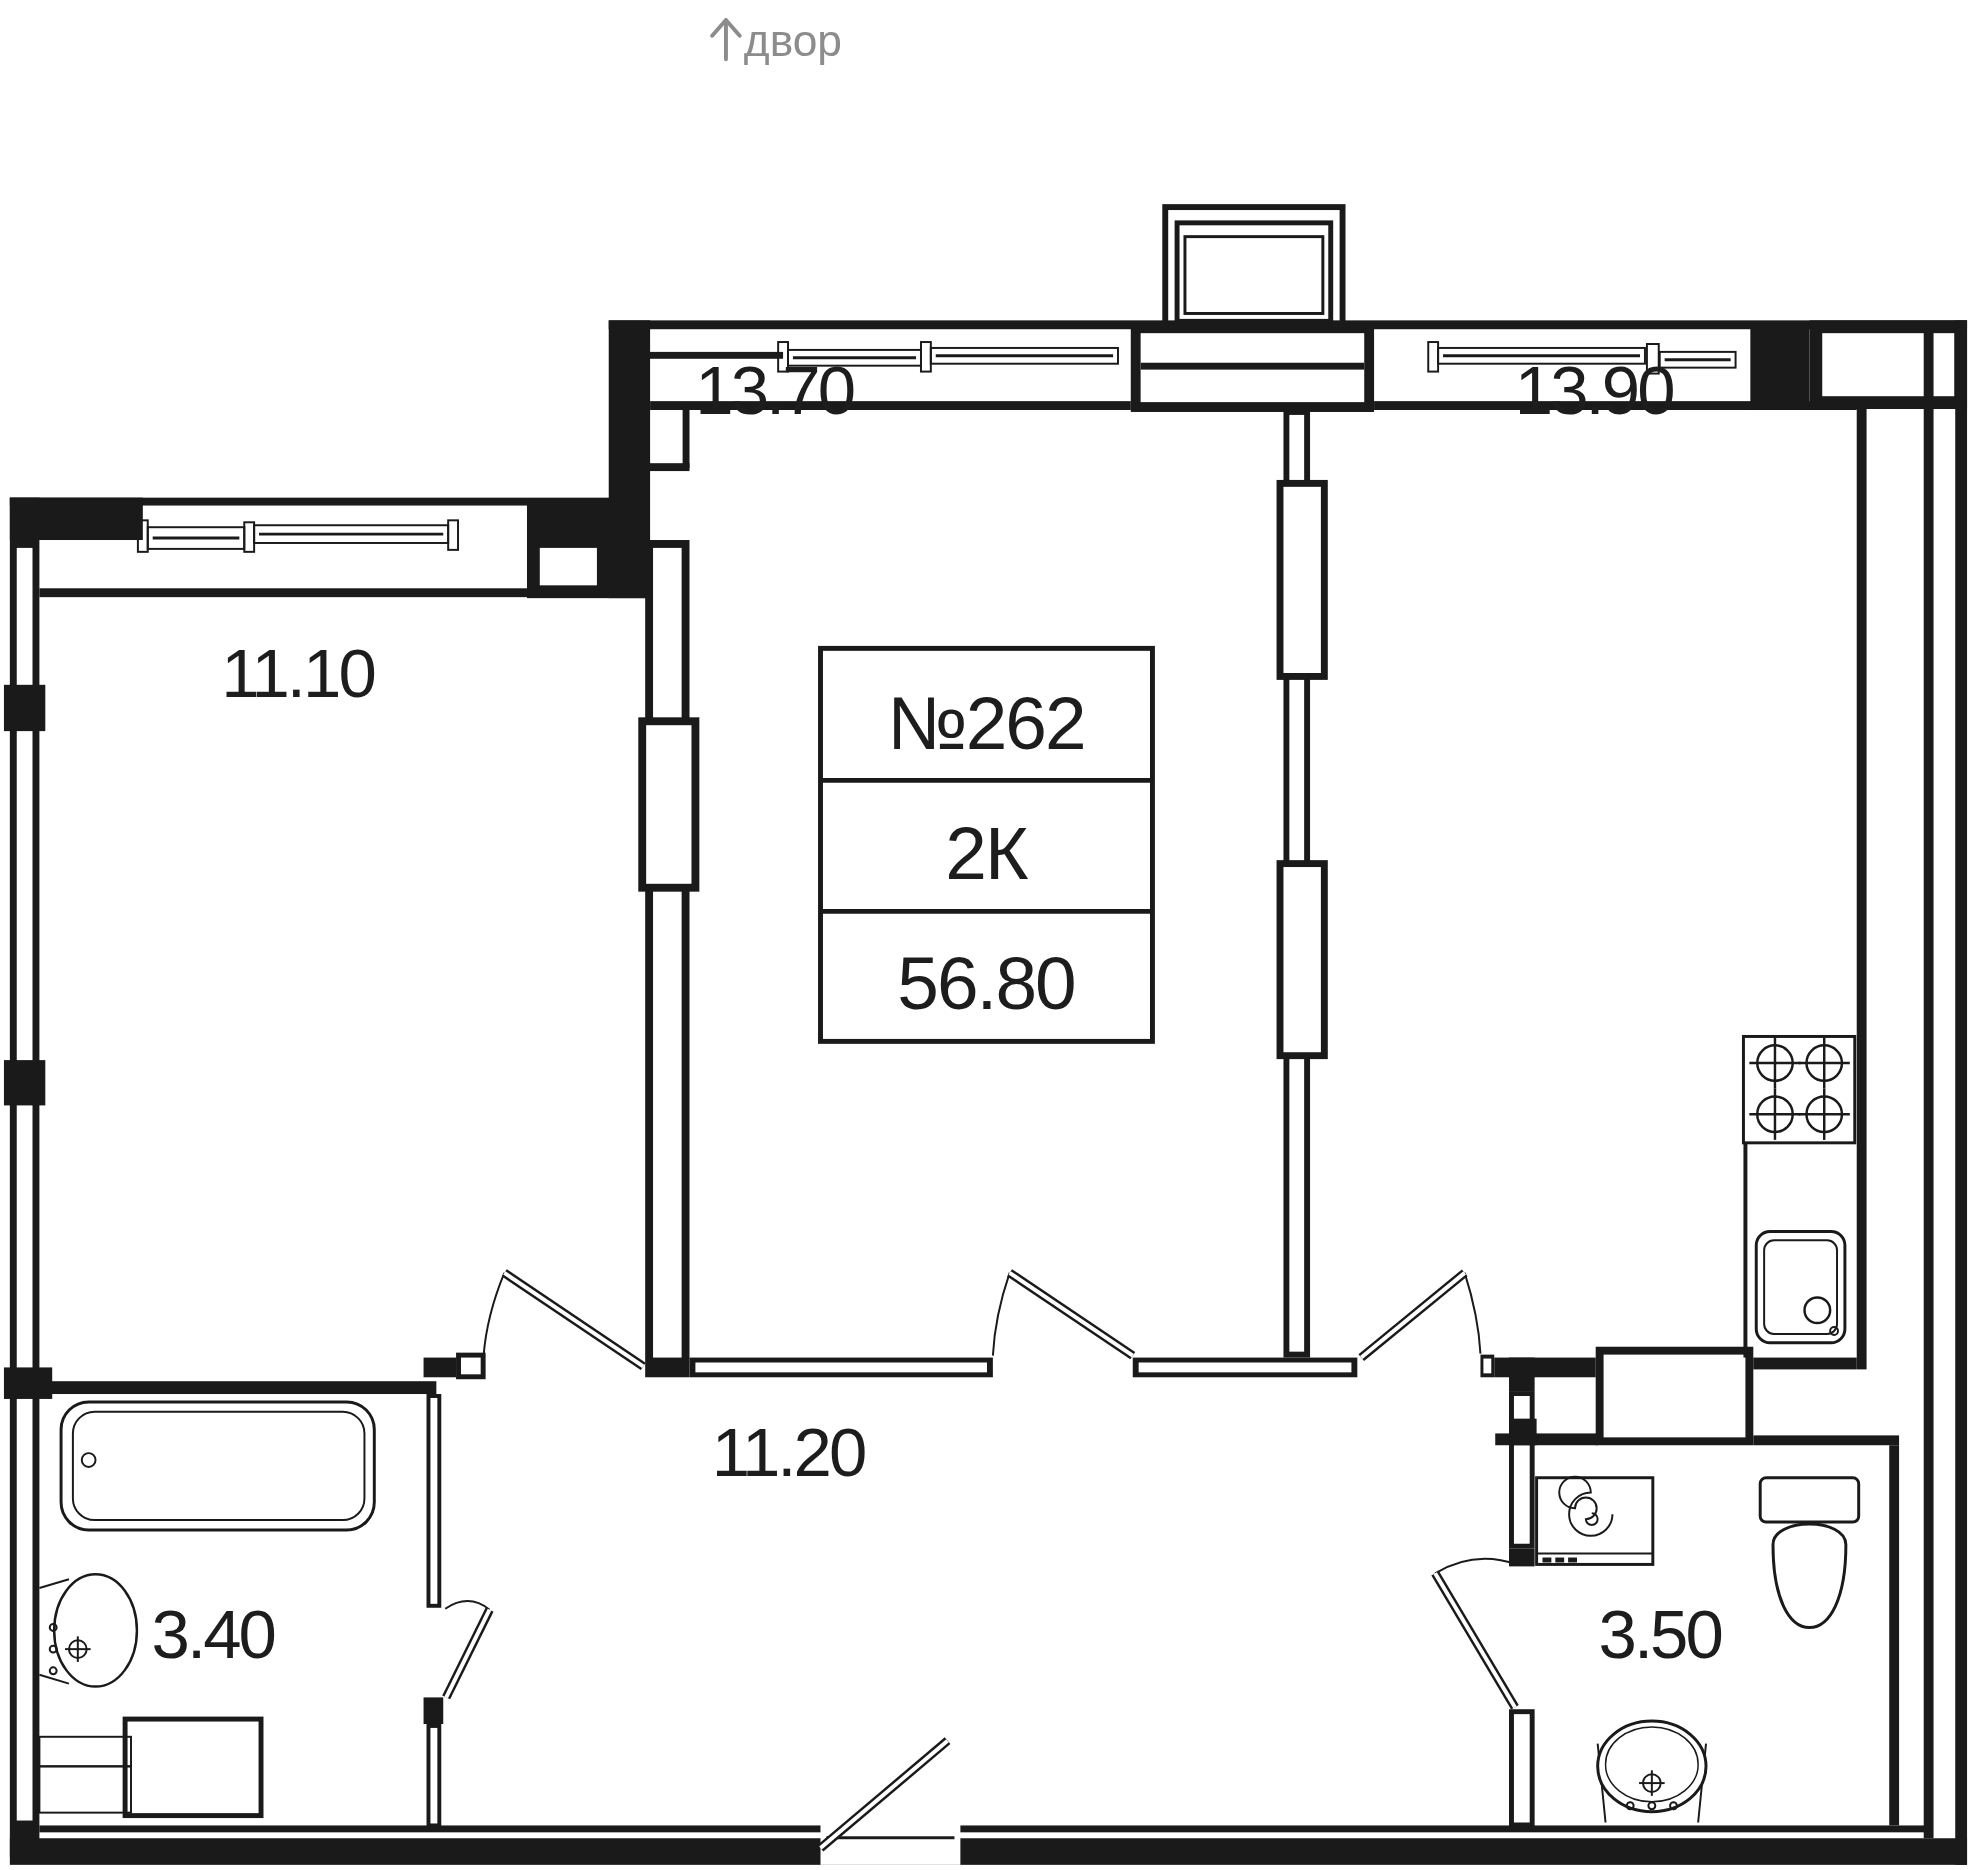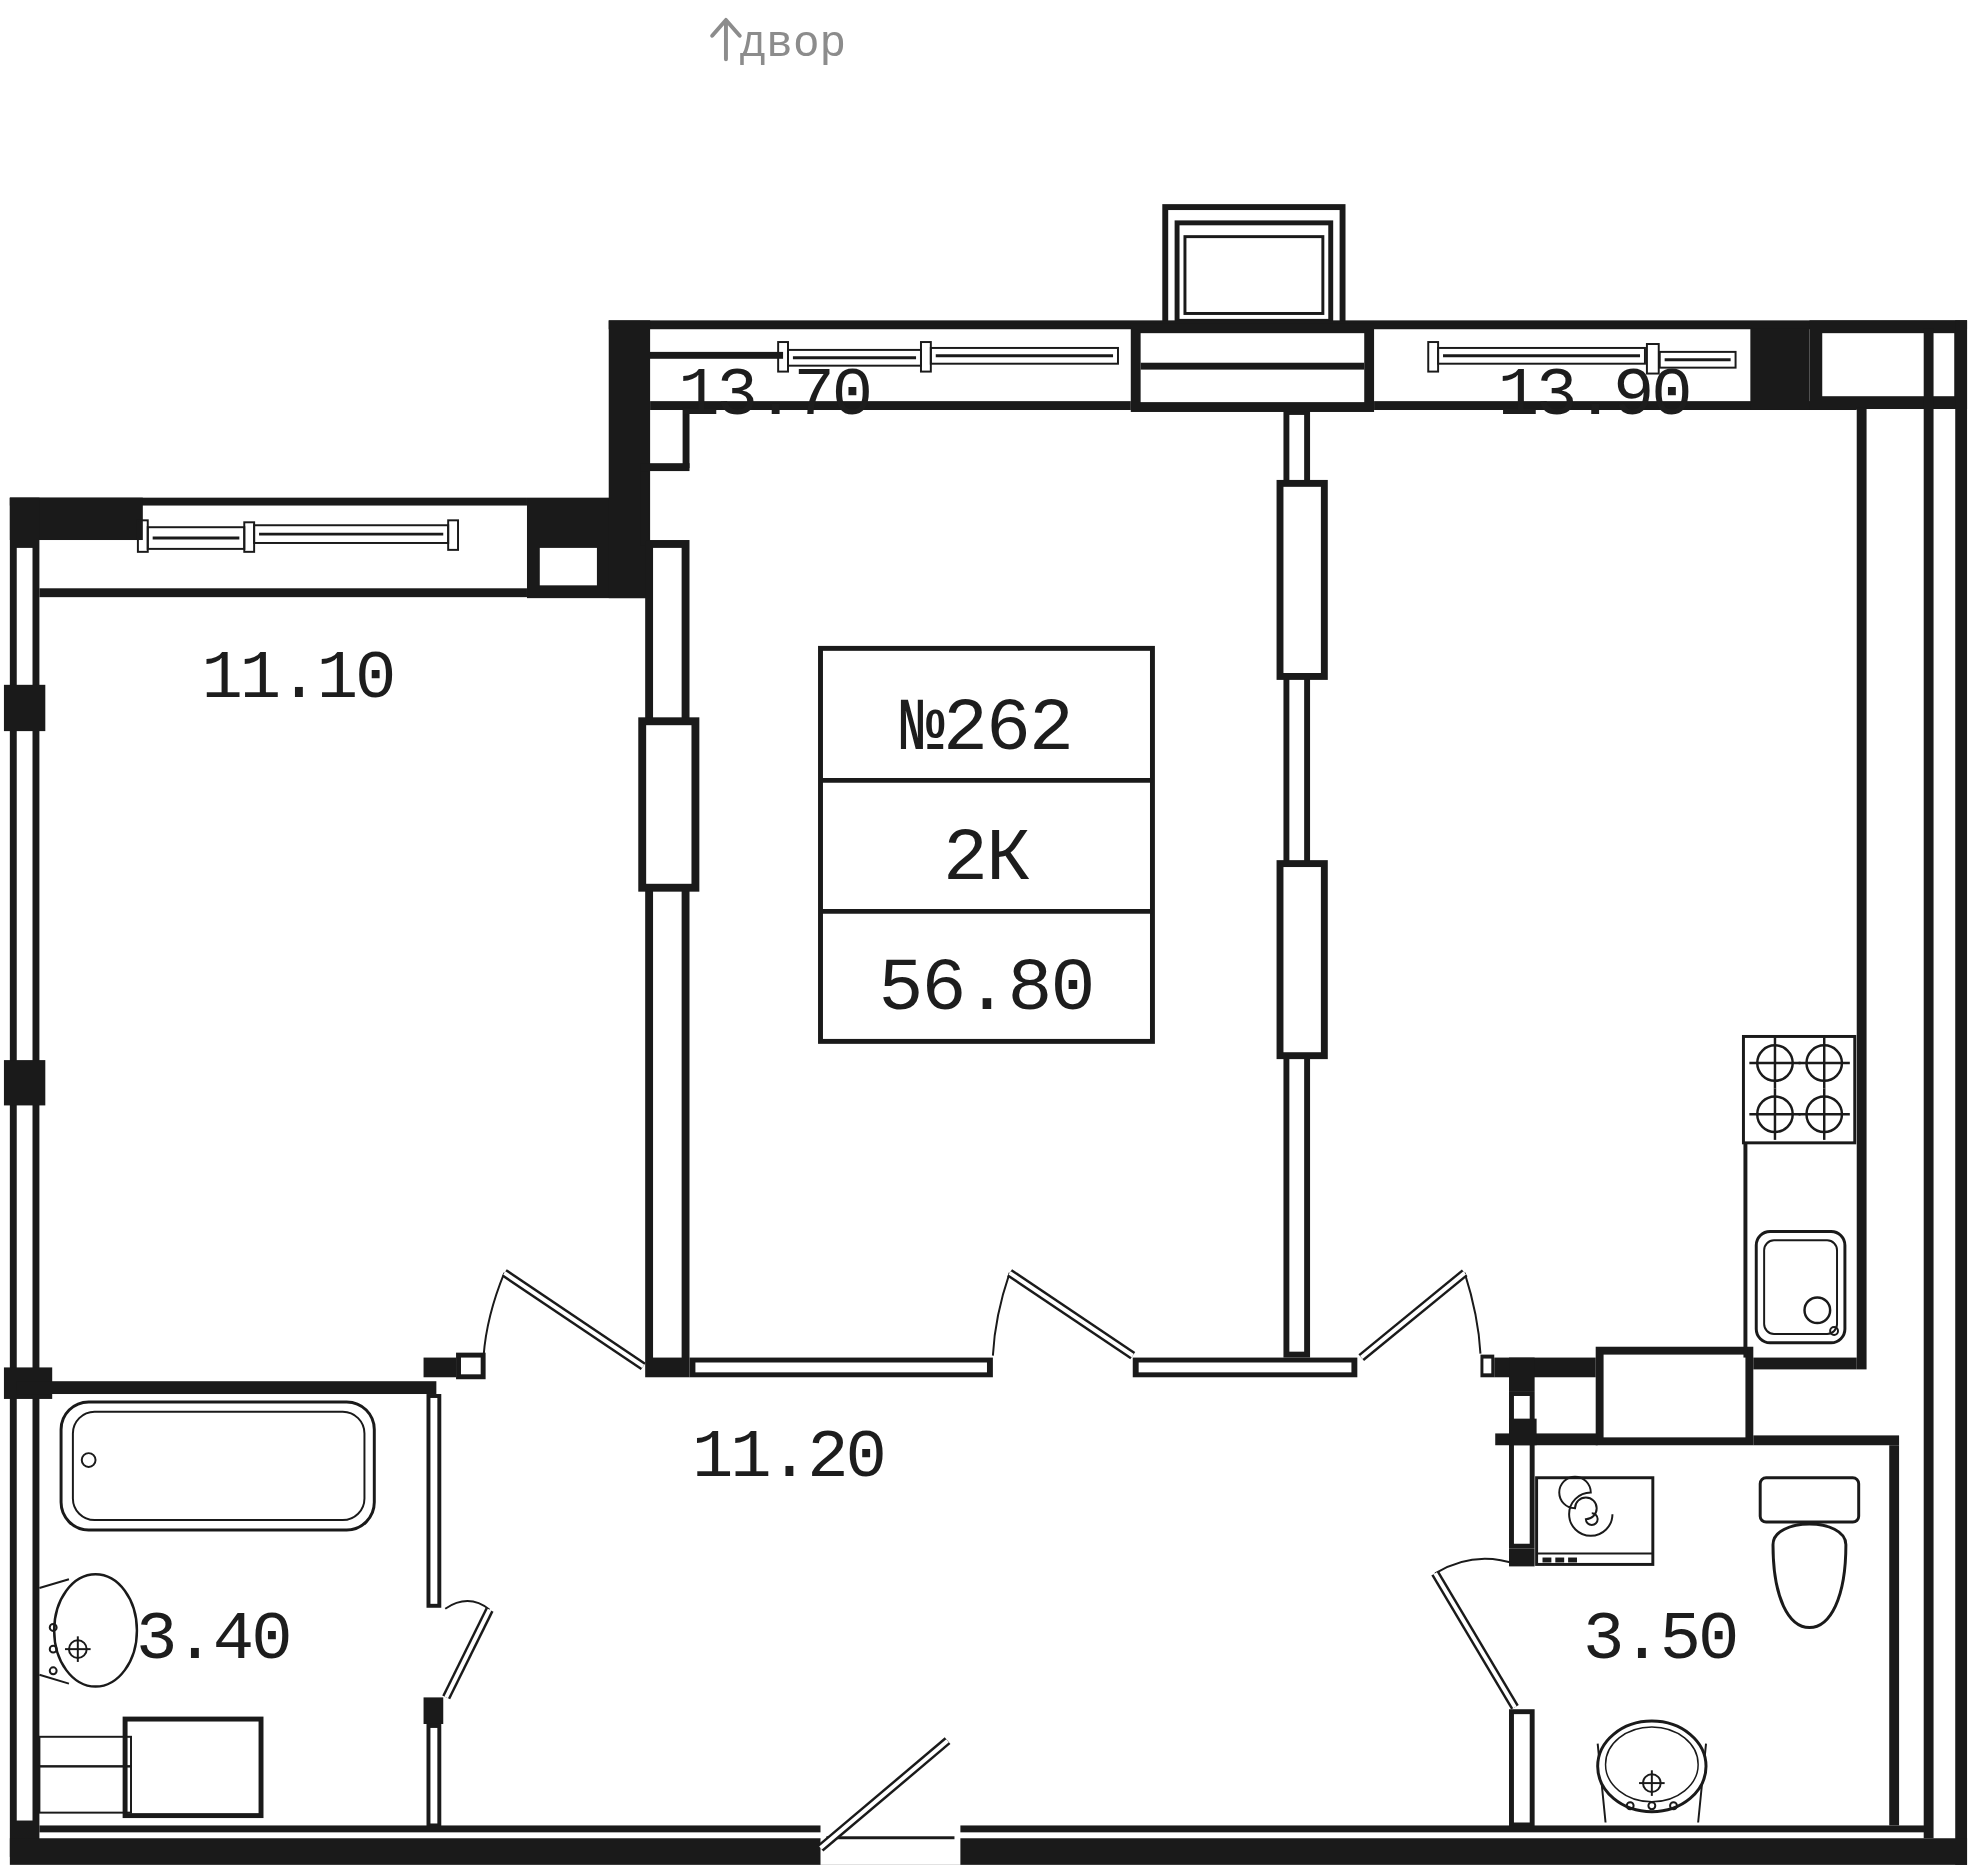--- a/index.html
+++ b/index.html
@@ -1,17 +1,17 @@
 <!DOCTYPE html>
 <html><head>
 <meta charset="utf-8">
 <style>
   html,body{margin:0;padding:0;background:#ffffff;}
   .canvas{position:relative;width:1970px;height:1871px;background:#ffffff;overflow:hidden;
-          font-family:Liberation Mono, monospace;}
+          font-family:Liberation Sans, sans-serif;}
   svg{display:block;}
   .wall{fill:#1a1a1a;stroke:none;}
   .core{fill:#ffffff;stroke:none;}
   .ln{stroke:#1a1a1a;fill:none;}
   .fixture{stroke:#1a1a1a;fill:#ffffff;}
   .fixline{stroke:#1a1a1a;fill:none;}
   .leaf-b{stroke:#1a1a1a;stroke-width:9;fill:none;}
   .leaf-w{stroke:#ffffff;stroke-width:4;fill:none;}
   .arc{stroke:#1a1a1a;stroke-width:2;fill:none;}
   .room-label{font-size:70px;letter-spacing:-3px;fill:#1d1d1d;}

